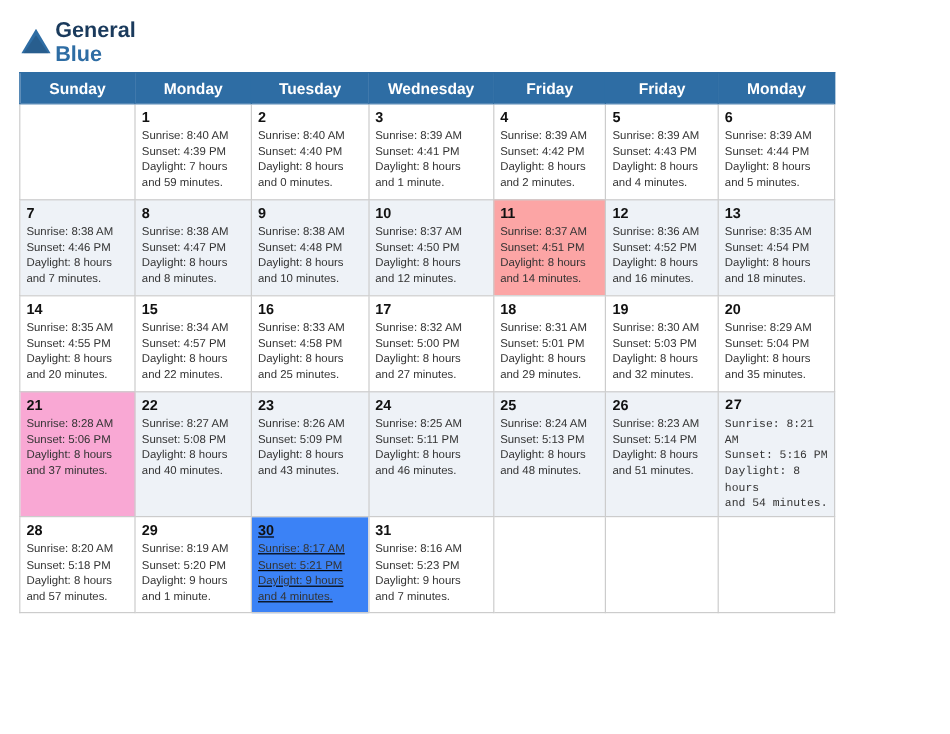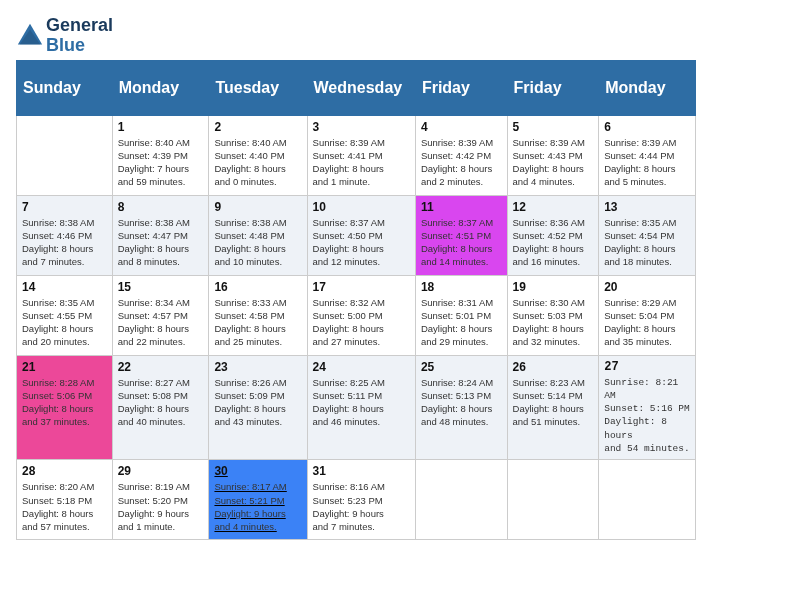--- a/index.html
+++ b/index.html
@@ -51,23 +51,23 @@
       margin-top: 2px;
     }
     .calendar {
       width: 100%;
       border-collapse: collapse;
       font-size: 10px;
     }
     .calendar th {
       background-color: #2e6da4;
       color: #fff;
-      text-align: left;
-      padding: 18px 6px;
-      font-size: 16px;
+      text-align: center;
+      padding: 5px 6px;
+      font-size: 13px;
       font-weight: bold;
       border: 1px solid #2e6da4;
     }
     .calendar td {
       border: 1px solid #ccc;
       vertical-align: top;
       padding: 4px 5px;
       width: 113px;
       height: 80px;
     }
@@ -166,21 +166,21 @@
             <div class="day-info">Sunrise: 8:38 AM<br>Sunset: 4:47 PM<br>Daylight: 8 hours<br>and 8 minutes.</div>
           </td>
           <td style="background-color: rgb(238, 242, 247);">
             <div class="day-number">9</div>
             <div class="day-info">Sunrise: 8:38 AM<br>Sunset: 4:48 PM<br>Daylight: 8 hours<br>and 10 minutes.</div>
           </td>
           <td style="background-color: rgb(238, 242, 247);">
             <div class="day-number">10</div>
             <div class="day-info">Sunrise: 8:37 AM<br>Sunset: 4:50 PM<br>Daylight: 8 hours<br>and 12 minutes.</div>
           </td>
-          <td style="background-color: #d946ef;">
+          <td style="background-color: #fca5a5;">
             <div class="day-number">11</div>
             <div class="day-info">Sunrise: 8:37 AM<br>Sunset: 4:51 PM<br>Daylight: 8 hours<br>and 14 minutes.</div>
           </td>
           <td style="background-color: rgb(238, 242, 247);">
             <div class="day-number">12</div>
             <div class="day-info">Sunrise: 8:36 AM<br>Sunset: 4:52 PM<br>Daylight: 8 hours<br>and 16 minutes.</div>
           </td>
           <td style="background-color: rgb(238, 242, 247);">
             <div class="day-number">13</div>
             <div class="day-info">Sunrise: 8:35 AM<br>Sunset: 4:54 PM<br>Daylight: 8 hours<br>and 18 minutes.</div>
@@ -210,21 +210,21 @@
           <td style="background-color: rgb(255, 255, 255);">
             <div class="day-number">19</div>
             <div class="day-info">Sunrise: 8:30 AM<br>Sunset: 5:03 PM<br>Daylight: 8 hours<br>and 32 minutes.</div>
           </td>
           <td style="background-color: rgb(255, 255, 255);">
             <div class="day-number">20</div>
             <div class="day-info">Sunrise: 8:29 AM<br>Sunset: 5:04 PM<br>Daylight: 8 hours<br>and 35 minutes.</div>
           </td>
         </tr>
         <tr>
-          <td style="background-color: #ec4899;">
+          <td style="background-color: #f9a8d4;">
             <div class="day-number">21</div>
             <div class="day-info">Sunrise: 8:28 AM<br>Sunset: 5:06 PM<br>Daylight: 8 hours<br>and 37 minutes.</div>
           </td>
           <td style="background-color: rgb(238, 242, 247);">
             <div class="day-number">22</div>
             <div class="day-info">Sunrise: 8:27 AM<br>Sunset: 5:08 PM<br>Daylight: 8 hours<br>and 40 minutes.</div>
           </td>
           <td style="background-color: rgb(238, 242, 247);">
             <div class="day-number">23</div>
             <div class="day-info">Sunrise: 8:26 AM<br>Sunset: 5:09 PM<br>Daylight: 8 hours<br>and 43 minutes.</div>

